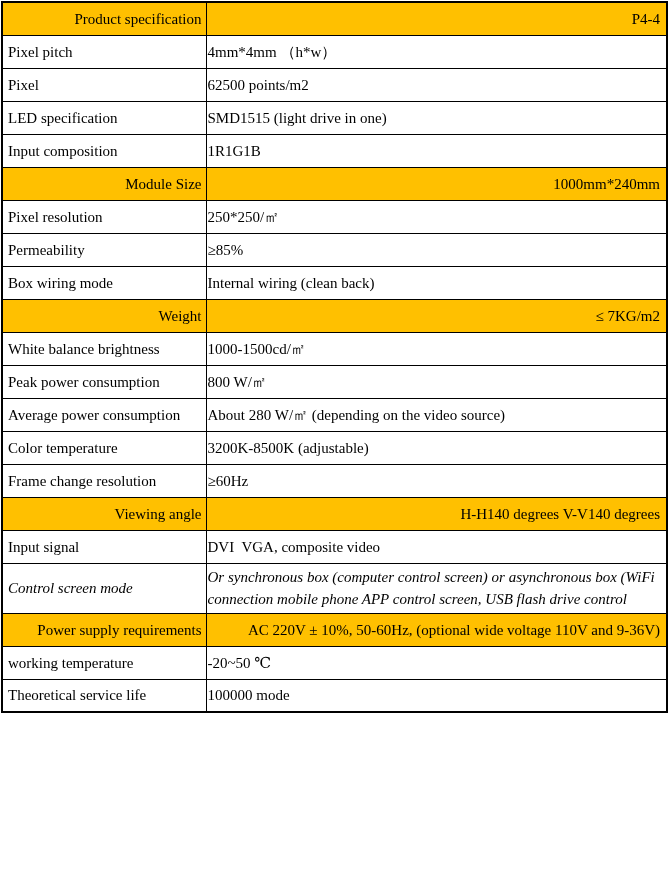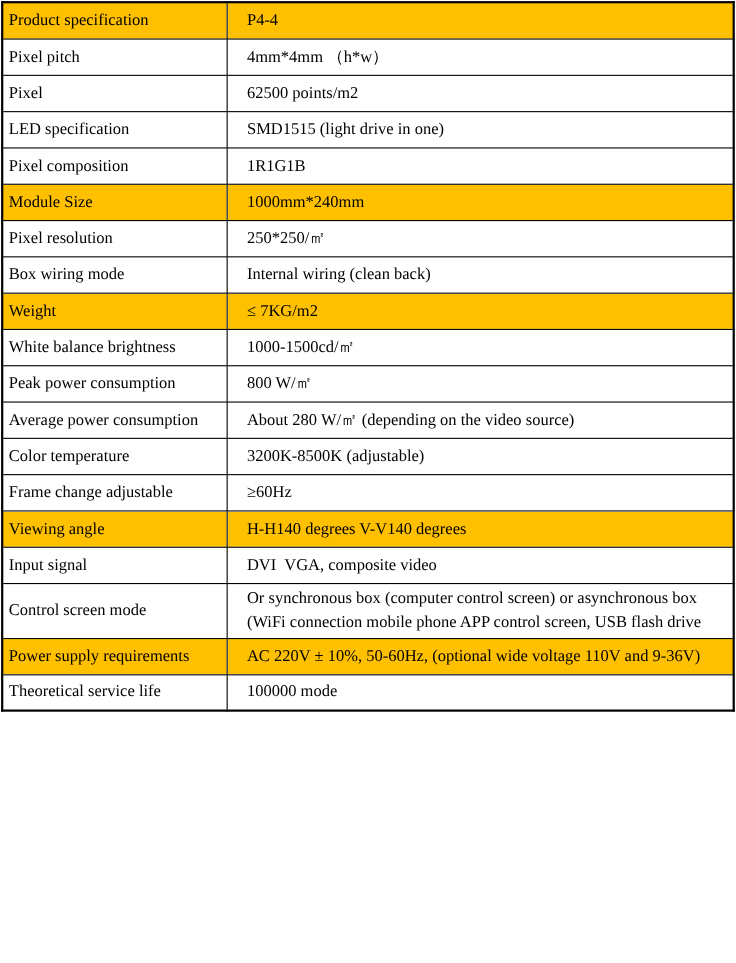--- a/index.html
+++ b/index.html
@@ -25,34 +25,34 @@
   }
   table.spec td {
     border: 1px solid #000000;
     vertical-align: middle;
     padding: 0;
     overflow: hidden;
   }
   col.c-label { width: 204px; }
   col.c-value { width: 461px; }
   tr.spec-row { height: 33px; }
-  tr.spec-row.tall { height: 50px; }
+  tr.spec-row.tall { height: 50px; font-style: italic; }
   tr.spec-row.highlight td {
     background: var(--accent, #FFC000);
+    text-align: right;
   }
   .cell-label-inner {
     padding: 2px 4px 2px 5px;
     white-space: pre-wrap;
     line-height: 18px;
   }
   .cell-value-inner {
     padding: 2px 6px 2px 1px;
     white-space: pre-wrap;
     line-height: 18px;
-    margin-left: 17px;
   }
   tr.tall .cell-value-inner {
     line-height: 22px;
     max-height: 47px;
     overflow: hidden;
     padding-top: 2px;
     padding-bottom: 0;
   }
 </style>
 </head>
@@ -92,21 +92,21 @@
         <tr class="spec-row">
     <td>
       <div class="cell-label-inner">LED specification</div>
     </td>
     <td>
       <div class="cell-value-inner">SMD1515 (light drive in one)</div>
     </td>
   </tr>
         <tr class="spec-row">
     <td>
-      <div class="cell-label-inner">Pixel composition</div>
+      <div class="cell-label-inner">Input composition</div>
     </td>
     <td>
       <div class="cell-value-inner">1R1G1B</div>
     </td>
   </tr>
         <tr class="spec-row highlight">
     <td>
       <div class="cell-label-inner">Module Size</div>
     </td>
     <td>
@@ -116,20 +116,28 @@
         <tr class="spec-row">
     <td>
       <div class="cell-label-inner">Pixel resolution</div>
     </td>
     <td>
       <div class="cell-value-inner">250*250/㎡</div>
     </td>
   </tr>
         <tr class="spec-row">
     <td>
+      <div class="cell-label-inner">Permeability</div>
+    </td>
+    <td>
+      <div class="cell-value-inner">≥85%</div>
+    </td>
+  </tr>
+        <tr class="spec-row">
+    <td>
       <div class="cell-label-inner">Box wiring mode</div>
     </td>
     <td>
       <div class="cell-value-inner">Internal wiring (clean back)</div>
     </td>
   </tr>
         <tr class="spec-row highlight">
     <td>
       <div class="cell-label-inner">Weight</div>
     </td>
@@ -164,21 +172,21 @@
         <tr class="spec-row">
     <td>
       <div class="cell-label-inner">Color temperature</div>
     </td>
     <td>
       <div class="cell-value-inner">3200K-8500K (adjustable)</div>
     </td>
   </tr>
         <tr class="spec-row">
     <td>
-      <div class="cell-label-inner">Frame change adjustable</div>
+      <div class="cell-label-inner">Frame change resolution</div>
     </td>
     <td>
       <div class="cell-value-inner">≥60Hz</div>
     </td>
   </tr>
         <tr class="spec-row highlight">
     <td>
       <div class="cell-label-inner">Viewing angle</div>
     </td>
     <td>
@@ -200,20 +208,28 @@
     <td>
       <div class="cell-value-inner">Or synchronous box (computer control screen) or asynchronous box (WiFi connection mobile phone APP control screen, USB flash drive control screen)</div>
     </td>
   </tr>
         <tr class="spec-row highlight">
     <td>
       <div class="cell-label-inner">Power supply requirements</div>
     </td>
     <td>
       <div class="cell-value-inner">AC 220V ± 10%, 50-60Hz, (optional wide voltage 110V and 9-36V)</div>
+    </td>
+  </tr>
+        <tr class="spec-row">
+    <td>
+      <div class="cell-label-inner">working temperature</div>
+    </td>
+    <td>
+      <div class="cell-value-inner">-20~50 ℃</div>
     </td>
   </tr>
         <tr class="spec-row">
     <td>
       <div class="cell-label-inner">Theoretical service life</div>
     </td>
     <td>
       <div class="cell-value-inner">100000 mode</div>
     </td>
   </tr>

